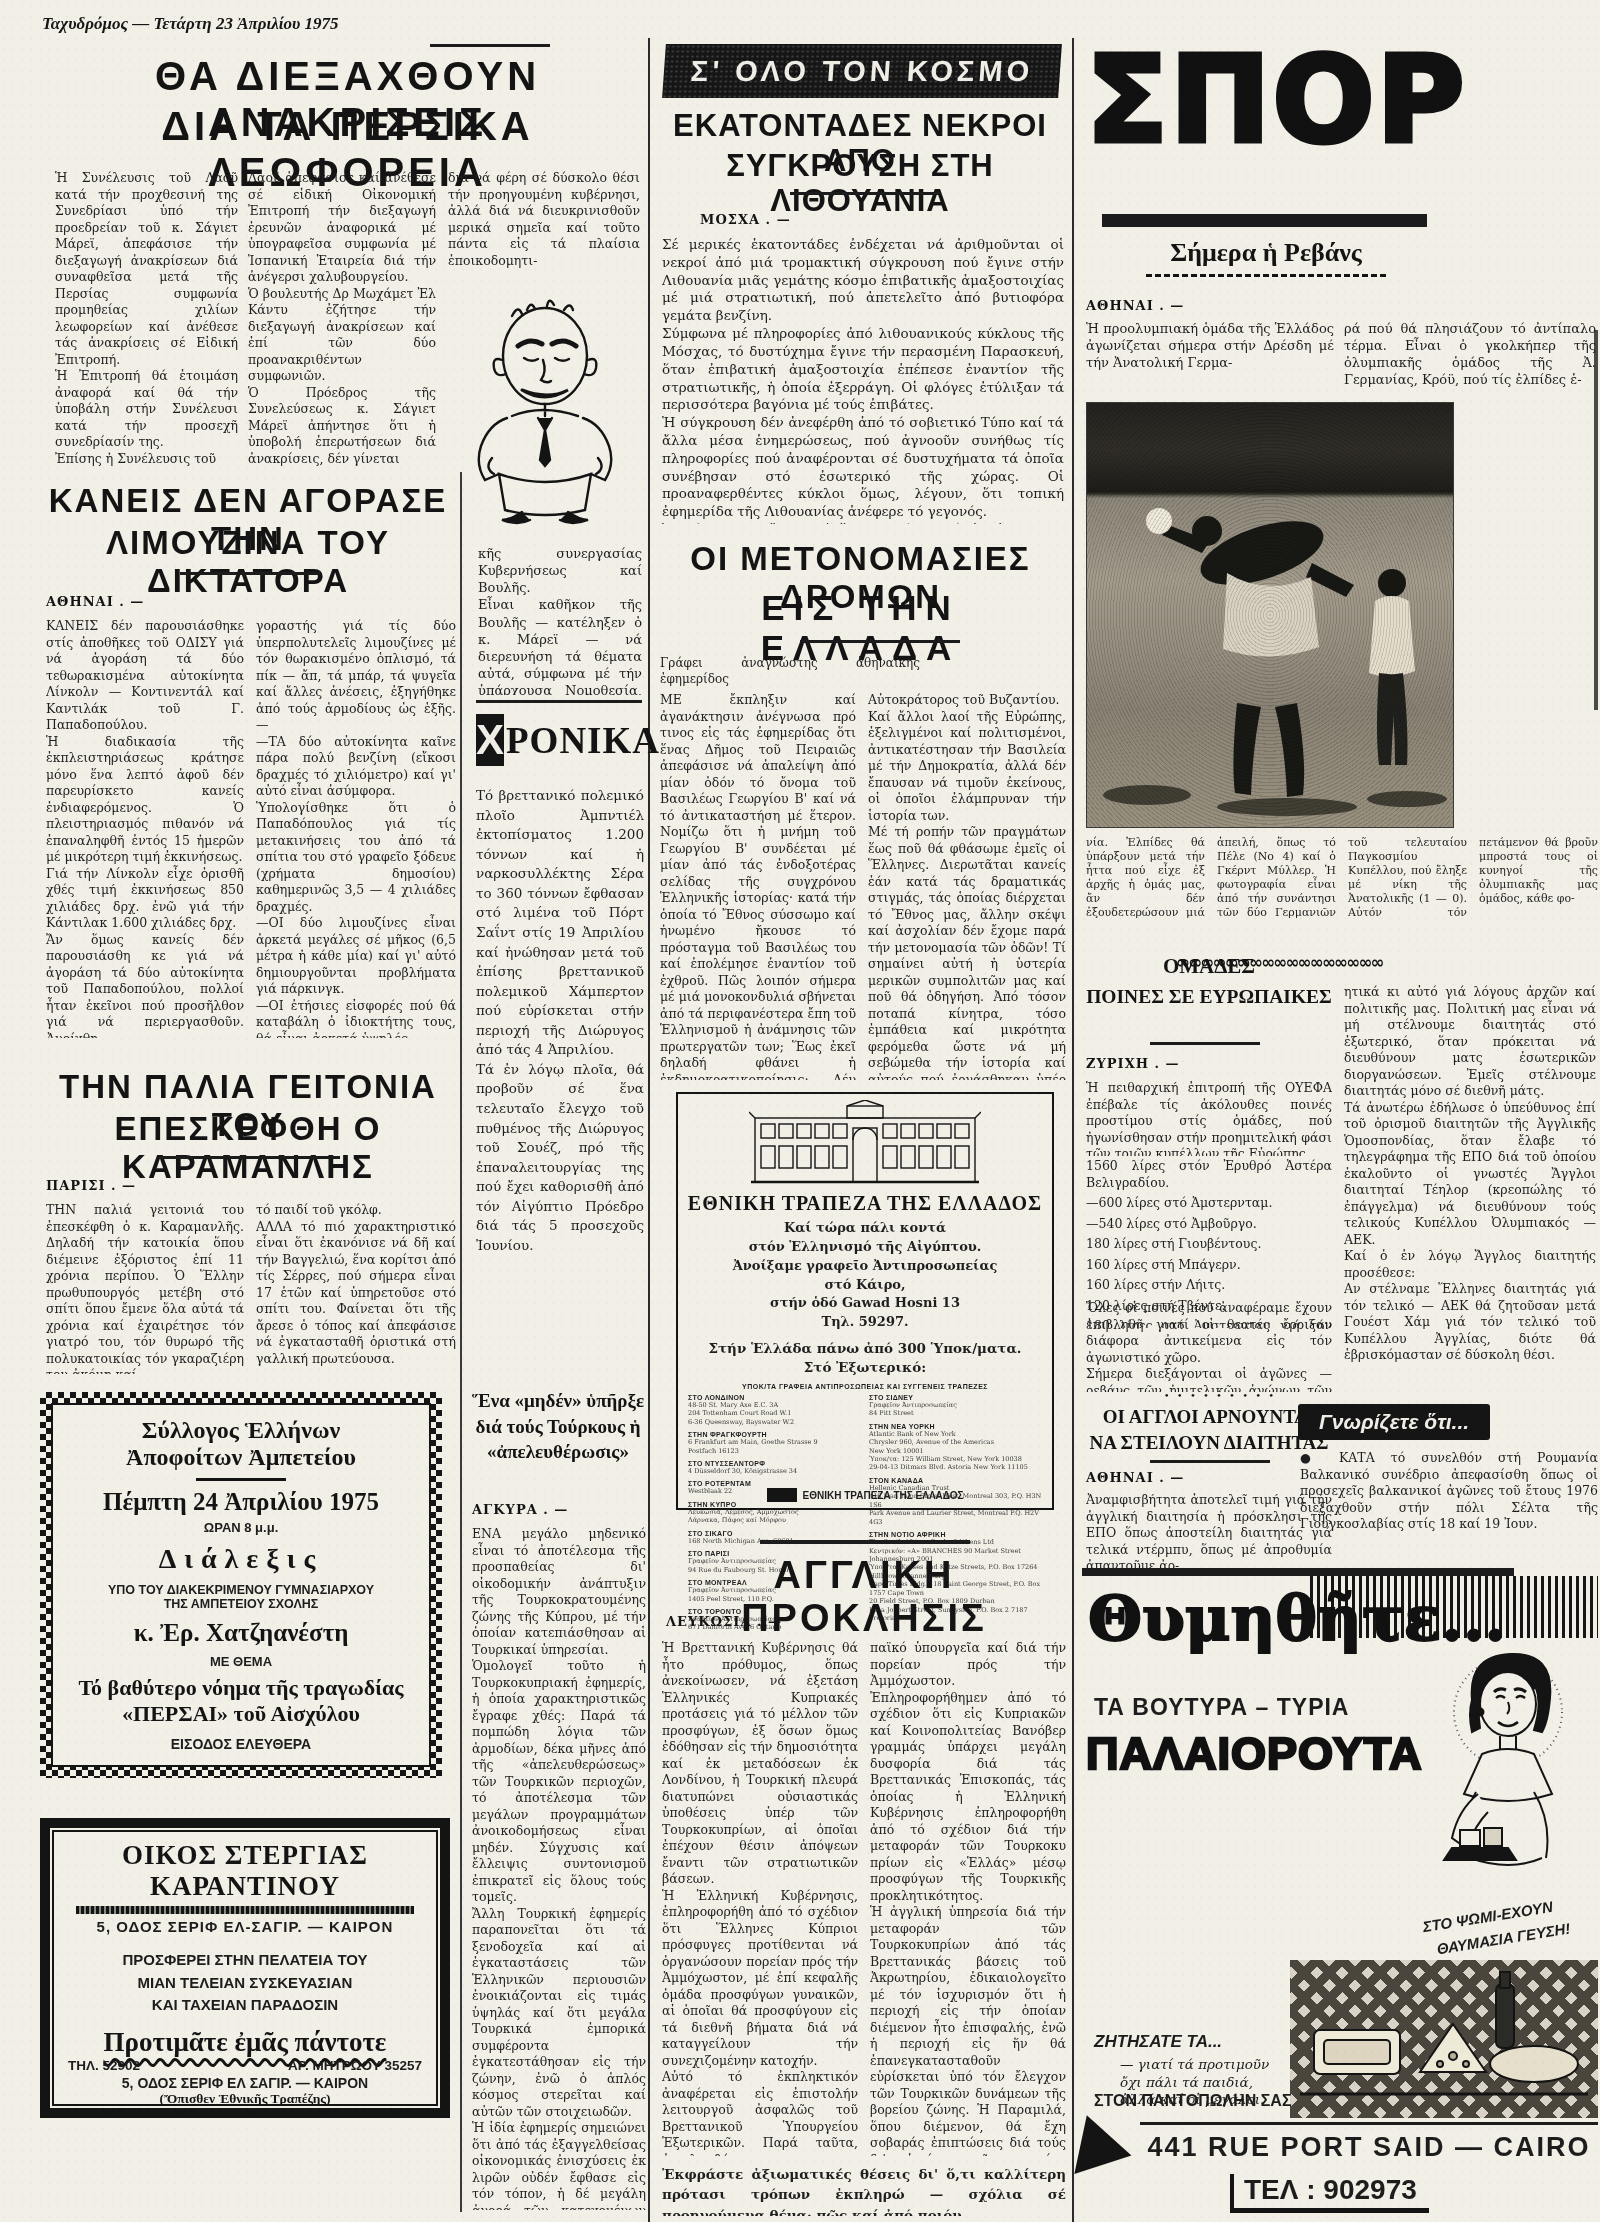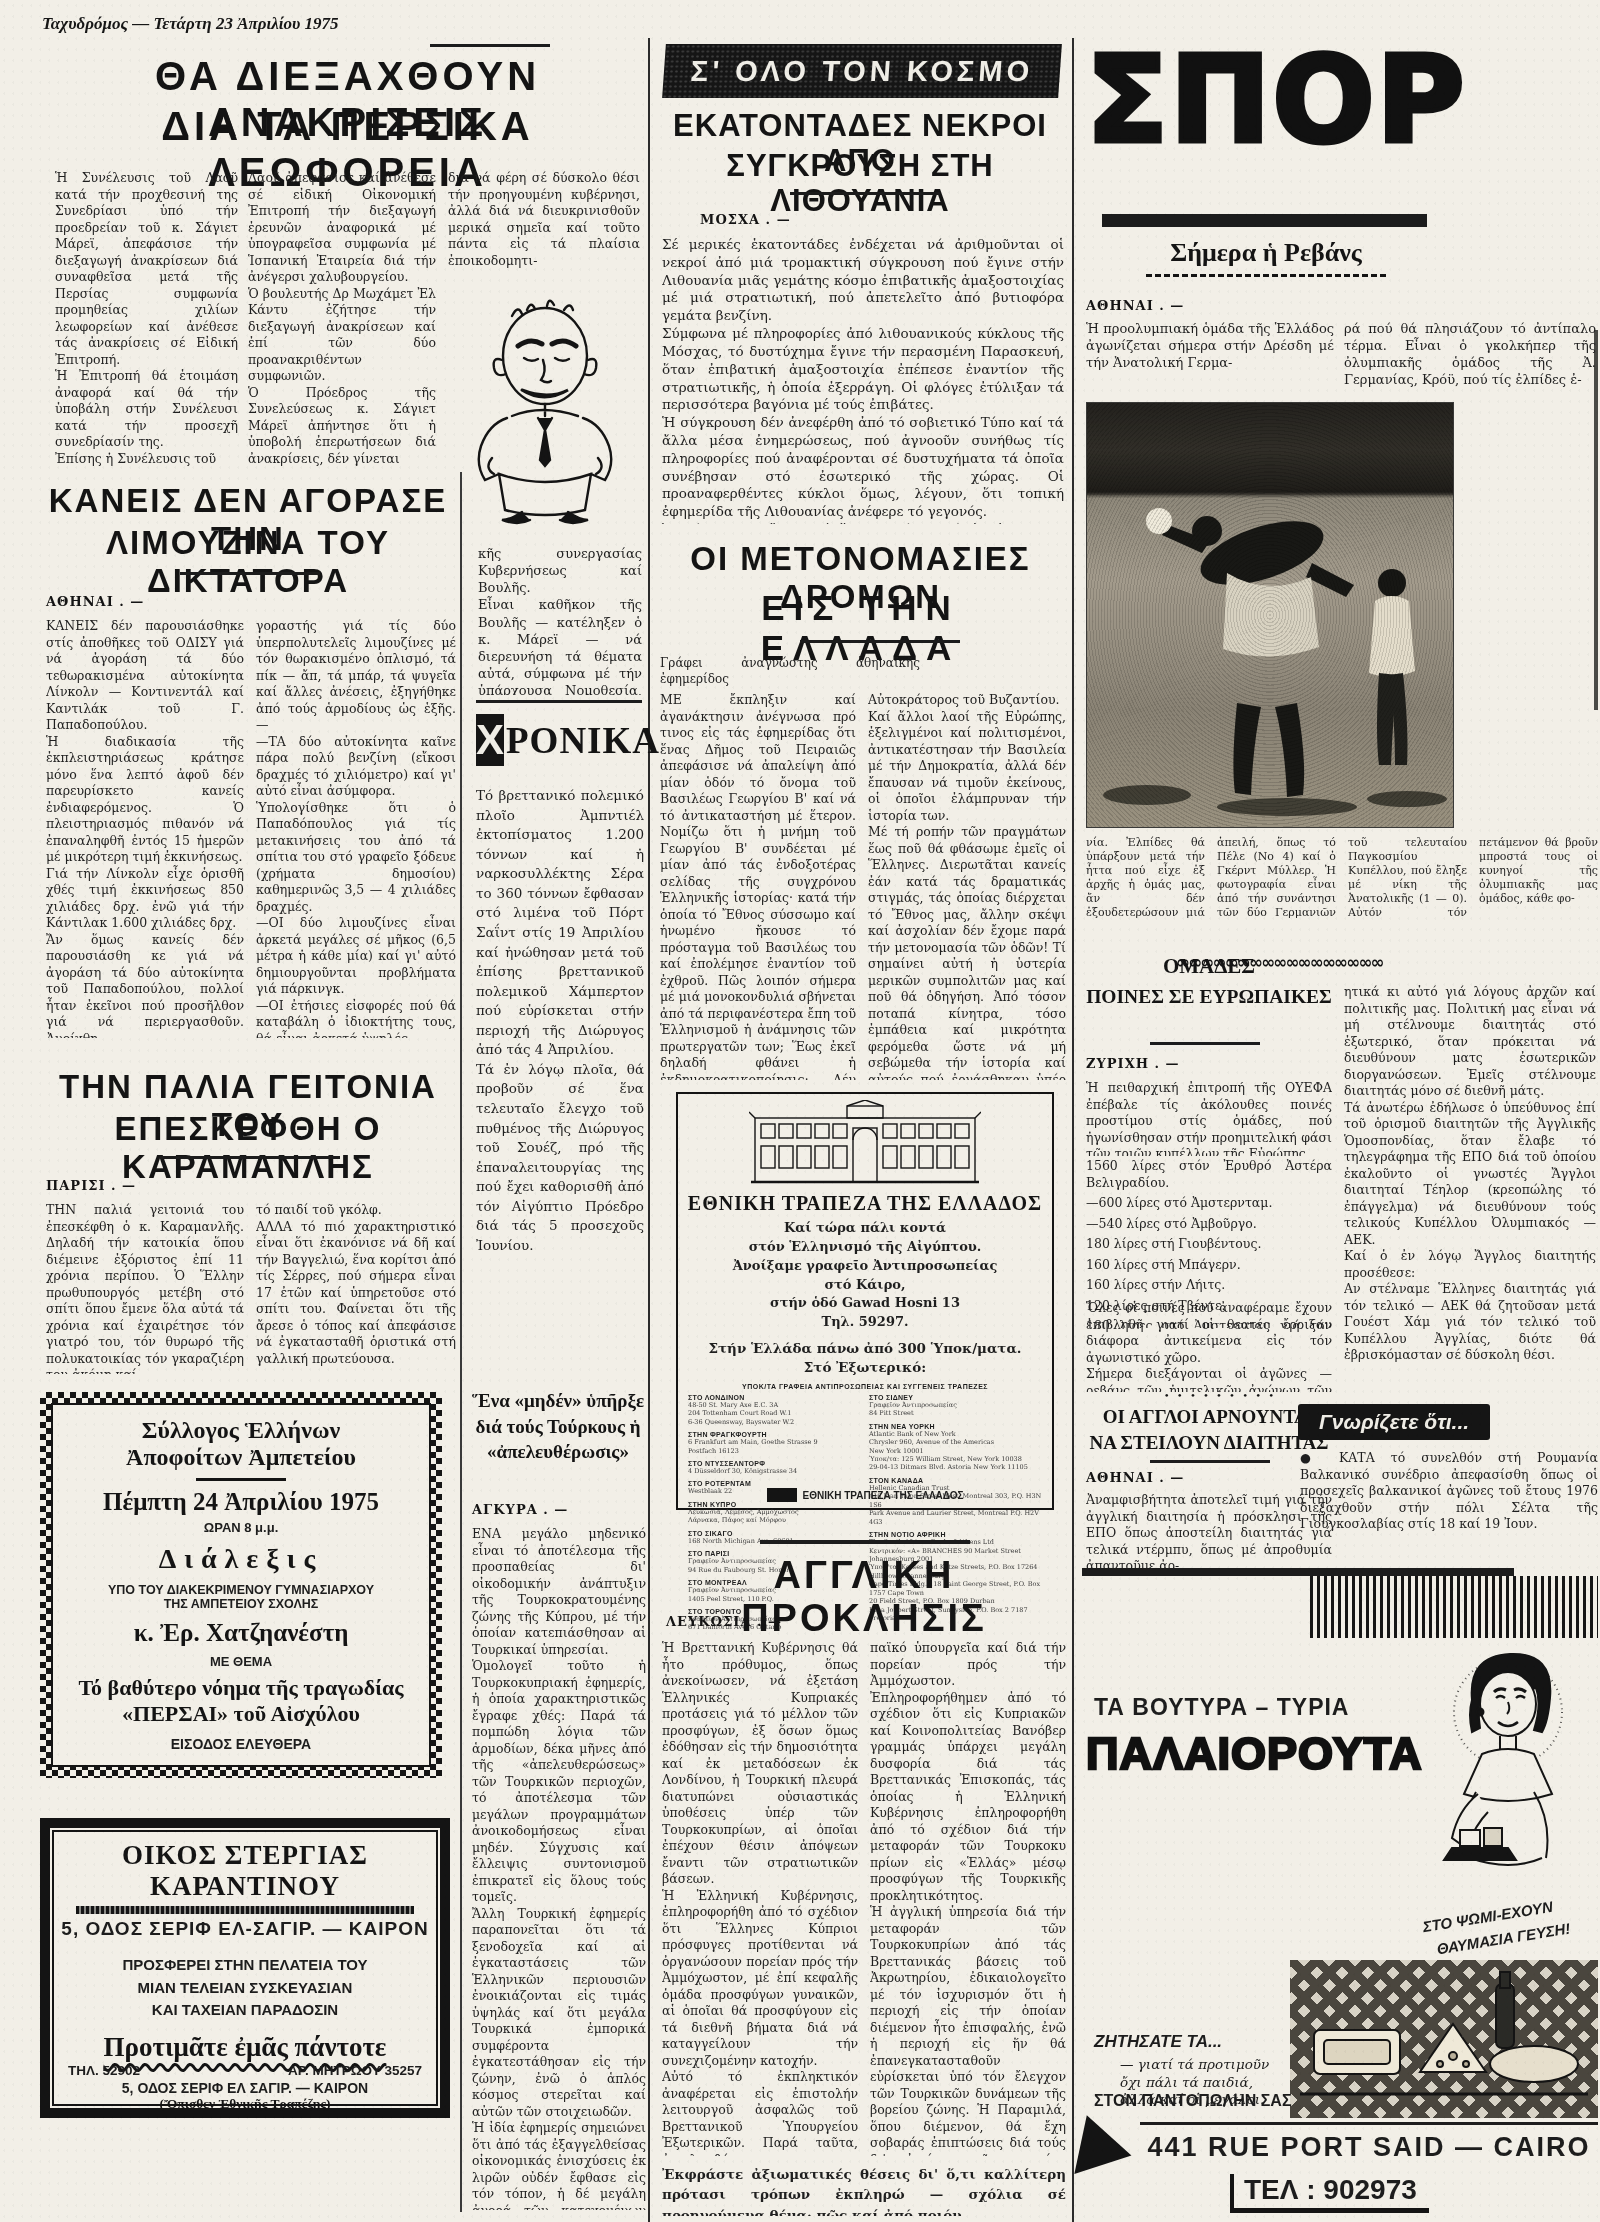--- a/index.html
+++ b/index.html
@@ -136,21 +136,21 @@
       <div class="smallcaps" style="font-size:13px;margin-top:7px;">ΜΕ ΘΕΜΑ</div>
       <div class="serifhl" style="font-size:22px;margin-top:6px;">Τό βαθύτερο νόημα τῆς τραγωδίας</div>
       <div class="serifhl" style="font-size:22px;">«ΠΕΡΣΑΙ» τοῦ Αἰσχύλου</div>
       <div class="smallcaps" style="font-size:14px;margin-top:9px;">ΕΙΣΟΔΟΣ ΕΛΕΥΘΕΡΑ</div>
     </div>
   </div>
 
   <div class="abs" style="left:40px;top:1818px;width:410px;height:300px;border:10px solid #141414;box-shadow:inset 0 0 0 2px #f2efe7, inset 0 0 0 4px #141414;background:#f2efe7;text-align:center;box-sizing:border-box;padding-top:12px;">
     <div class="serifhl" style="font-size:27px;letter-spacing:1px;">ΟΙΚΟΣ ΣΤΕΡΓΙΑΣ ΚΑΡΑΝΤΙΝΟΥ</div>
     <div style="height:8px;margin:4px 26px;background:repeating-linear-gradient(90deg,#141414 0 3px,#8a8a85 3px 5px);"></div>
-    <div class="smallcaps" style="font-size:19px;letter-spacing:1px;">5, ΟΔΟΣ ΣΕΡΙΦ ΕΛ-ΣΑΓΙΡ. — ΚΑΙΡΟΝ</div>
+    <div class="smallcaps" style="font-size:15px;letter-spacing:1px;">5, ΟΔΟΣ ΣΕΡΙΦ ΕΛ-ΣΑΓΙΡ. — ΚΑΙΡΟΝ</div>
     <div class="smallcaps" style="font-size:15px;margin-top:14px;line-height:1.5;">ΠΡΟΣΦΕΡΕΙ ΣΤΗΝ ΠΕΛΑΤΕΙΑ ΤΟΥ</div>
     <div class="smallcaps" style="font-size:15px;line-height:1.5;">ΜΙΑΝ ΤΕΛΕΙΑΝ ΣΥΣΚΕΥΑΣΙΑΝ</div>
     <div class="smallcaps" style="font-size:15px;line-height:1.5;">ΚΑΙ ΤΑΧΕΙΑΝ ΠΑΡΑΔΟΣΙΝ</div>
     <div class="serifhl wavy" style="font-size:27px;margin-top:10px;display:inline-block;">Προτιμᾶτε ἐμᾶς πάντοτε</div>
     <div style="display:flex;justify-content:space-between;padding:0 18px;">
       <span class="smallcaps" style="font-size:13.5px;">ΤΗΛ. 52902</span>
       <span class="smallcaps" style="font-size:13.5px;">ΑΡ. ΜΗΤΡΩΟΥ 35257</span>
     </div>
     <div class="smallcaps" style="font-size:14px;margin-top:2px;">5, ΟΔΟΣ ΣΕΡΙΦ ΕΛ ΣΑΓΙΡ. — ΚΑΙΡΟΝ</div>
     <div class="serifhl" style="font-size:13.5px;">(Ὄπισθεν Ἐθνικῆς Τραπέζης)</div>
@@ -377,20 +377,21 @@
   <div class="abs serifhl" style="left:1086px;top:1432px;width:246px;font-size:19px;">ΝΑ ΣΤΕΙΛΟΥΝ ΔΙΑΙΤΗΤΑΣ</div>
   <div class="hrule" style="left:1150px;top:1460px;width:120px;height:2.5px;"></div>
   <div class="abs dateline" style="left:1086px;top:1470px;">ΑΘΗΝΑΙ . —</div>
   <div class="abs body" style="left:1086px;top:1492px;width:246px;height:76px;">Ἀναμφισβήτητα ἀποτελεῖ τιμή γιά τήν ἀγγλική διαιτησία ἡ πρόσκλησι τῆς ΕΠΟ ὅπως ἀποστείλη διαιτητάς γιά τελικά ντέρμπυ, ὅπως μέ ἀπροθυμία ἀπαντοῦμε ἀρ-</div>
 
   <div class="abs banner" style="left:1298px;top:1404px;width:192px;height:36px;font-size:21px;font-style:italic;border-radius:3px;">Γνωρίζετε ὅτι...</div>
   <div class="abs body" style="left:1300px;top:1450px;width:298px;height:116px;">● ΚΑΤΑ τό συνελθόν στή Ρουμανία Βαλκανικό συνέδριο ἀπεφασίσθη ὅπως οἱ προσεχεῖς βαλκανικοί ἀγῶνες τοῦ ἔτους 1976 διεξαχθοῦν στήν πόλι Σέλτα τῆς Γιουγκοσλαβίας στίς 18 καί 19 Ἰουν.</div>
 
   <div class="hrule" style="left:1082px;top:1568px;width:432px;height:8px;"></div>
   <div class="abs" style="left:1310px;top:1576px;width:288px;height:62px;background:repeating-linear-gradient(90deg,#161616 0 3px,#f2efe7 3px 7px);"></div>
+  <div class="abs" style="left:1088px;top:1582px;width:410px;font-family:'DejaVu Serif',serif;font-weight:bold;font-size:62px;color:#111;-webkit-text-stroke:2px #111;">Θυμηθῆτε...</div>
 
   <div class="abs" style="left:1412px;top:1642px;width:186px;height:300px;">
     <svg width="186" height="300" viewBox="0 0 186 300" fill="none" stroke="#141414" stroke-width="2">
       <circle cx="96" cy="70" r="54" fill="none" stroke="#141414" stroke-dasharray="1 4" opacity="0.7"></circle>
       <path d="M60 58 q-4 -44 38 -46 q44 -2 40 44 q-2 24 -8 34 l-8 -2 q8 -26 2 -42 q-30 8 -52 -4 q-8 18 -4 44 l-8 4 q-4 -18 0 -32z" fill="#141414"></path>
       <ellipse cx="96" cy="62" rx="28" ry="32" fill="#f2efe7"></ellipse>
       <path d="M84 56 q4 -4 9 0 M104 56 q4 -4 9 0" stroke-width="2.4"></path>
       <path d="M82 50 q5 -5 12 -2 M102 48 q6 -3 12 2" stroke-width="3"></path>
       <path d="M96 60 q3 8 -1 12"></path>
       <path d="M86 80 q10 8 20 0" stroke-width="2.6"></path>

